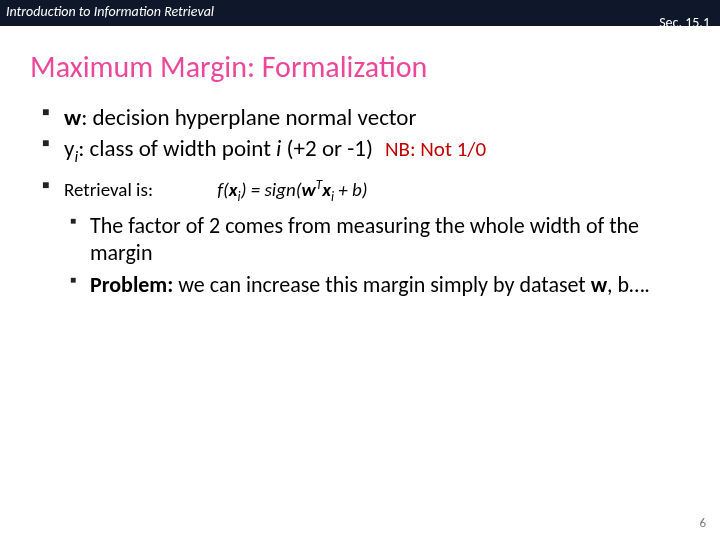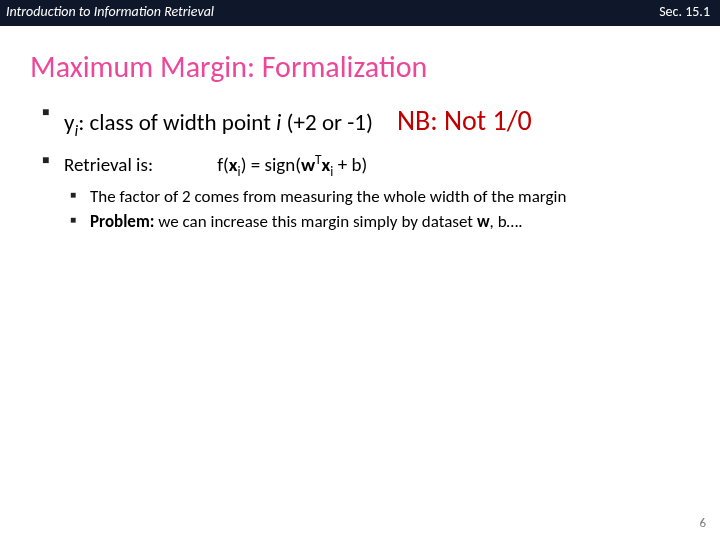--- a/index.html
+++ b/index.html
@@ -21,21 +21,21 @@
     position: absolute;
     left: 6px;
     top: 3px;
     color: #fff;
     font-style: italic;
     font-size: 14px;
   }
   .header-right {
     position: absolute;
     right: 10px;
-    top: 3px;
+    top: 14px;
     color: #fff;
     font-size: 14px;
   }
   .title {
     margin: 22px 30px 18px 30px;
     font-size: 30px;
     font-weight: 400;
     color: #ec4899;
   }
   .bullets {
@@ -60,36 +60,37 @@
   }
   .bullets.small > li {
     font-size: 19px;
     line-height: 1.3;
     margin-bottom: 2px;
   }
   .bullets.sub {
     margin: 6px 42px 0 70px;
   }
   .bullets.sub > li {
-    font-size: 17px;
+    font-size: 22px;
     padding-left: 20px;
     margin-bottom: 4px;
   }
   .bullets.sub > li::before {
     font-size: 10px;
     top: 3px;
   }
   .nb {
     color: #c00000;
-    font-size: 28px;
-    margin-left: 24px;
+    font-size: 21px;
+    margin-left: 12px;
   }
   .formula {
     display: inline-block;
     margin-left: 60px;
+    font-style: italic;
   }
   .formula2 {
     display: inline-block;
     margin-left: 48px;
   }
   sub { font-size: 0.7em; }
   sup { font-size: 0.7em; }
   .pagenum {
     position: absolute;
     right: 14px;
@@ -106,20 +107,23 @@
 
 <div class="header">
   <span class="header-left">Introduction to Information Retrieval</span>
   <span class="header-right">Sec. 15.1</span>
 </div>
 
 <h1 class="title">Maximum Margin: Formalization</h1>
 
 <ul class="bullets">
   <li>
+    <b>w</b><span>: decision hyperplane normal vector</span>
+  </li>
+  <li>
     <span>y</span><sub><i>i</i></sub><span>: class of width point </span><i>i</i><span> (+2 or -1)</span><span class="nb">NB: Not 1/0</span>
   </li>
 </ul>
 
 <div class="gap"></div>
 
 <ul class="bullets small">
   <li>
     <span>Retrieval is:</span>
     <span class="formula">

